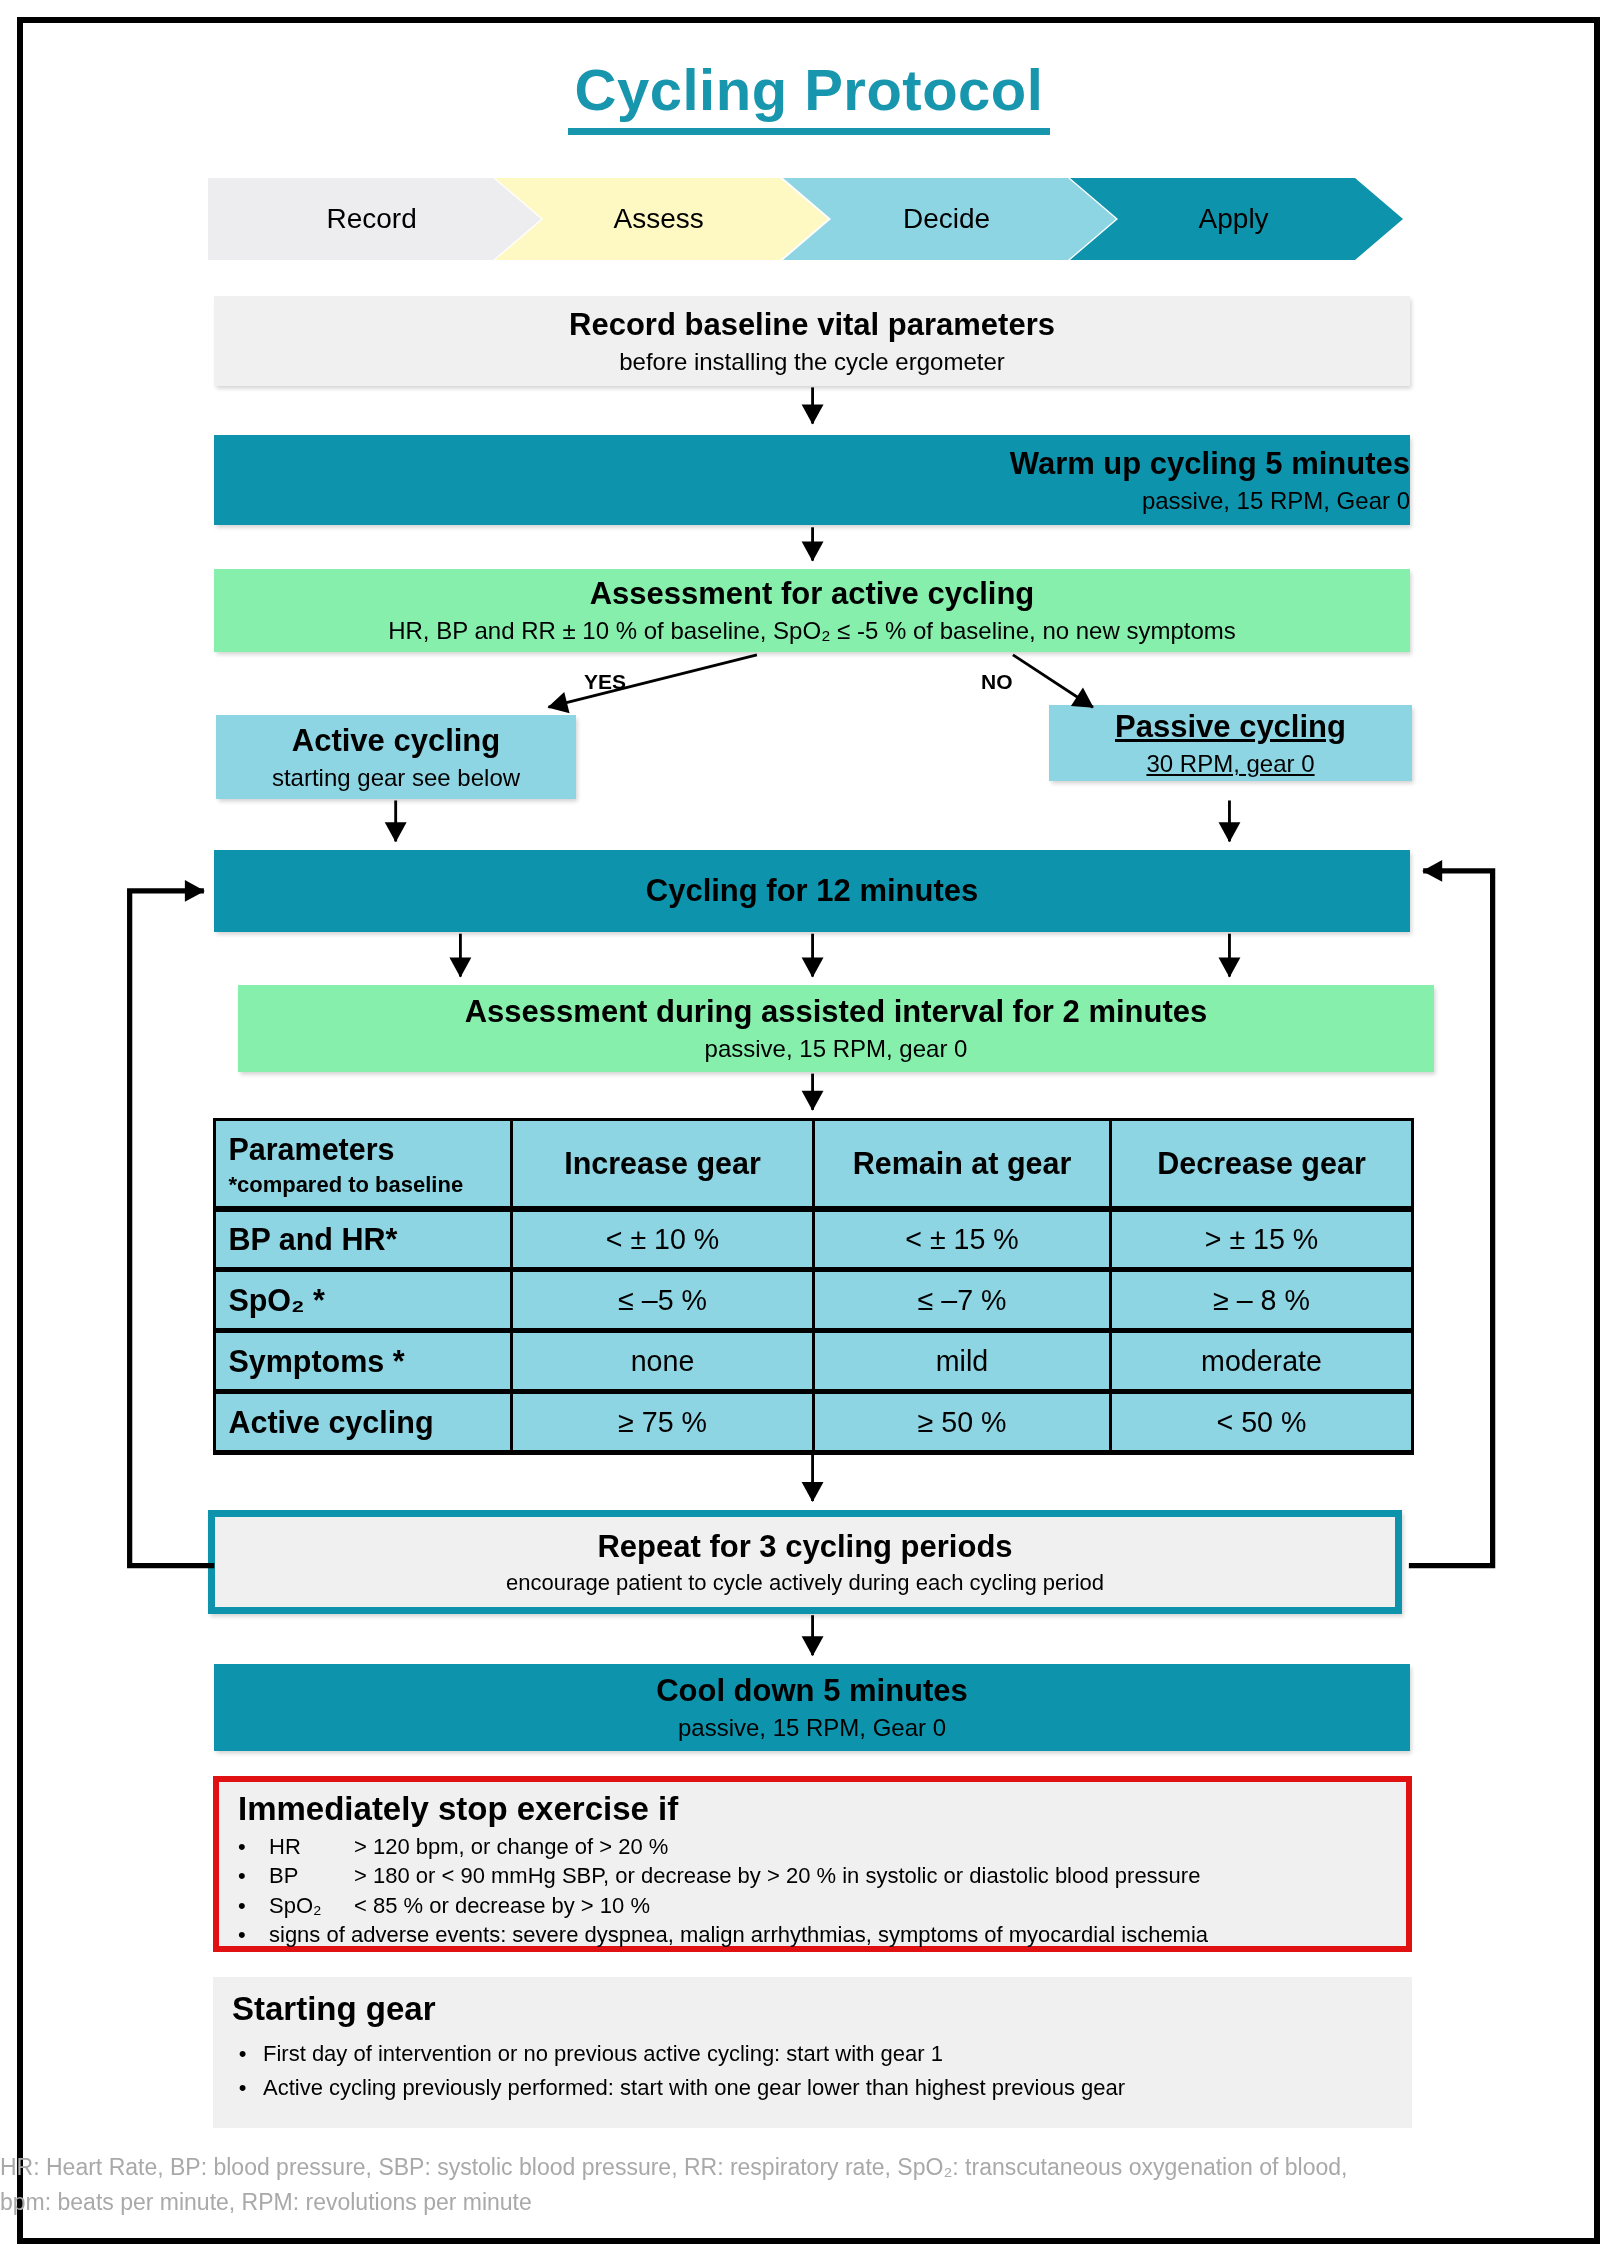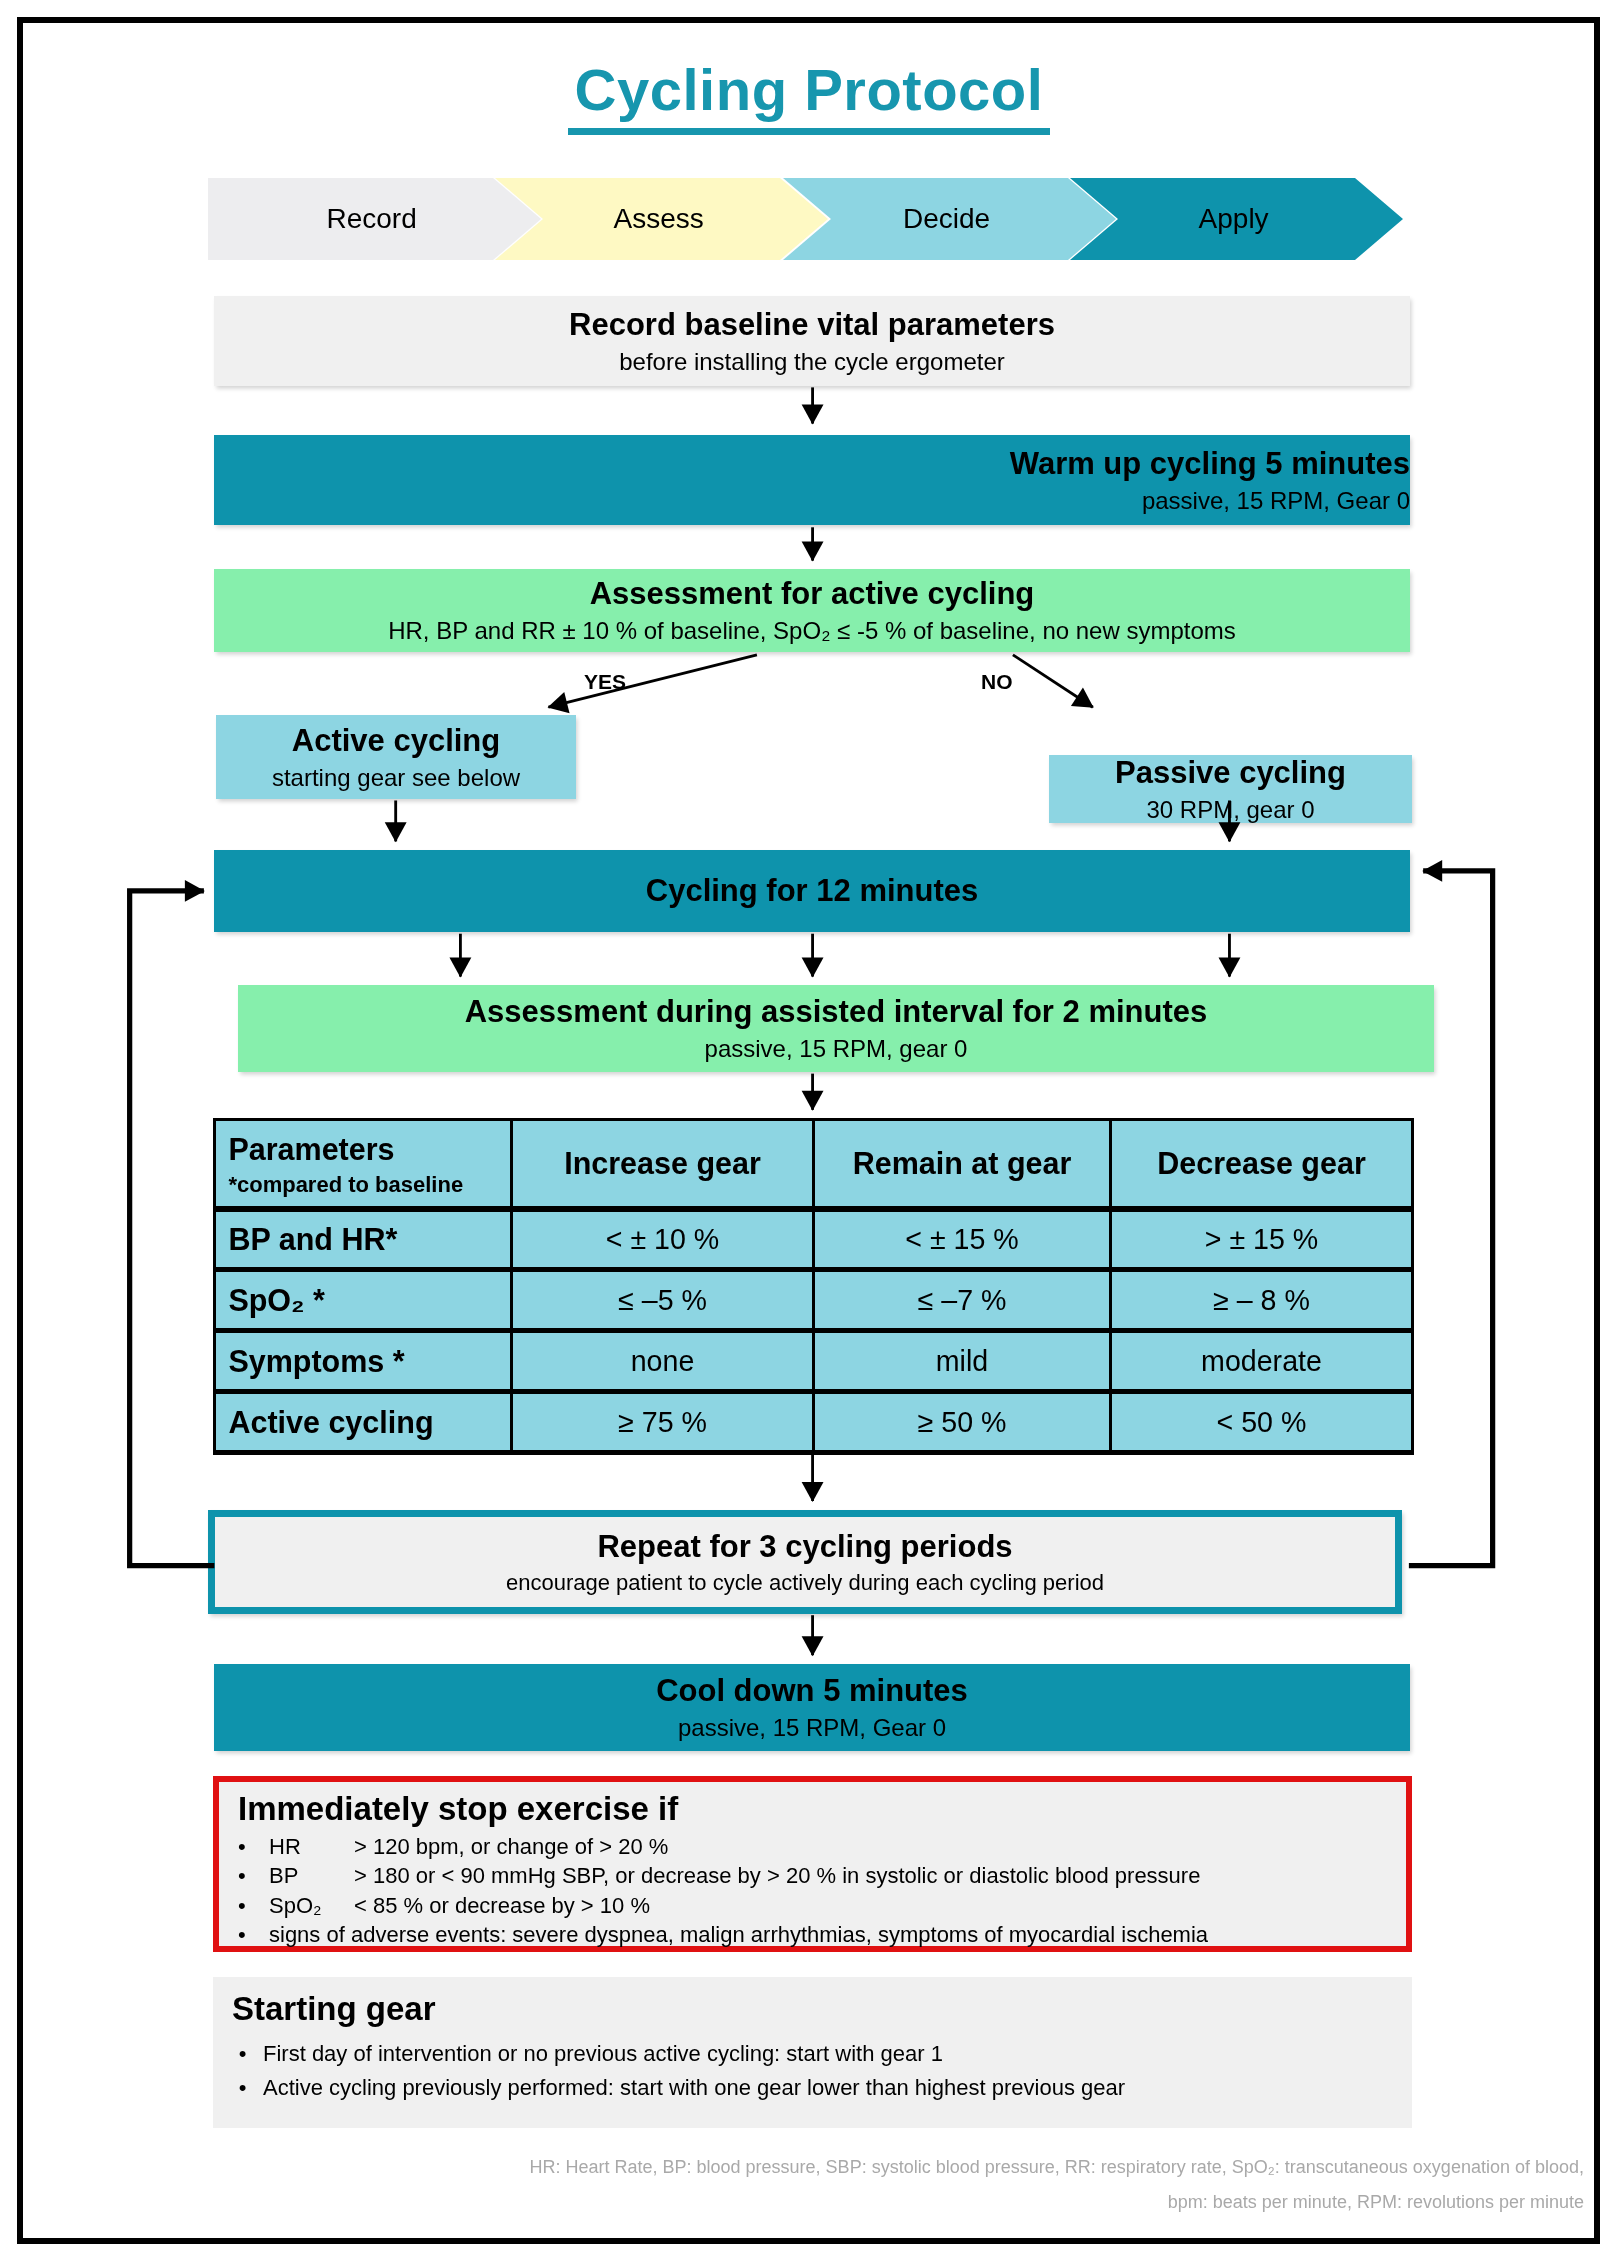--- a/index.html
+++ b/index.html
@@ -32,21 +32,21 @@
   .box .s { font-size:24px; margin-top:6.7px; line-height:1.1; }
   .bg-lightgray { background:#F0F0F0; }
   .bg-teal { background:#0E93AC; }
   .bg-gray { background:#86efac; }
   .bg-blue { background:#8DD5E2; }
 
   .b-record { top:296px; height:90px; }
   .b-warmup { top:435px; height:90px;align-items:flex-end; }
   .b-assess1 { top:569px; height:83px; }
   .b-active { left:216px; width:360px; top:715px; height:84px; }
-  .b-passive { left:1049px; width:363px; top:755px; height:68px; }
+  .b-passive { left:1049px; width:363px; top:705px; height:76px;text-decoration:underline; }
   .b-cycling { top:850px; height:82px; }
   .b-assess2 { top:985px; height:87px;margin-left:24px; }
   .b-repeat { left:208px; top:1510px; width:1194px; height:104px;
     border:7.6px solid #0E93AC; background:#F0F0F0; }
   .b-cooldown { top:1664px; height:87px; }
 
   .branch-lbl { position:absolute; font-size:21px; font-weight:bold; }
   .lbl-yes { left:584px; top:670px; }
   .lbl-no { left:981px; top:670px; }
 
@@ -72,22 +72,22 @@
   .srow .slabel { width:85px; }
   .srow .stext { flex:1; }
 
   
   .startgear { position:absolute; left:213px; top:1977px; width:1199px; height:151px;
     background:#F0F0F0; padding:14.3px 14.3px 0 19px; }
   .startgear .h { font-size:33px; font-weight:bold; line-height:1.1; margin-bottom:9.5px; }
   .grow { display:flex; font-size:22px; line-height:34px; }
   .grow .bullet { width:31px; padding-left:6.7px; }
 
-  .footer { position:absolute; left:0; top:2150px; width:1584px; text-align:right;
-    color:#A9A9A9; font-size:18px; line-height:35px; }
+  .footer { position:absolute; left:0; top:2150px; width:1584px; text-align:left;
+    color:#A9A9A9; font-size:23px; line-height:35px; }
 </style>
 </head>
 <body>
 
 <div class="page">
   <div class="frame"></div>
 
   <div class="title-wrap">
     <span class="title">Cycling Protocol</span>
   </div>

